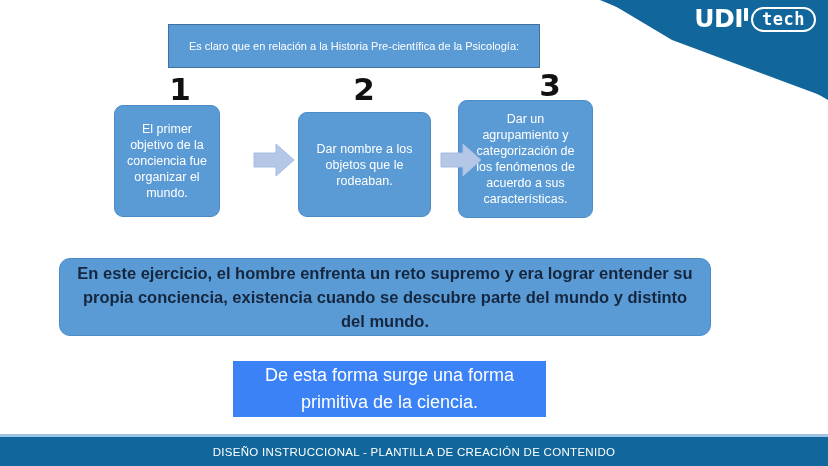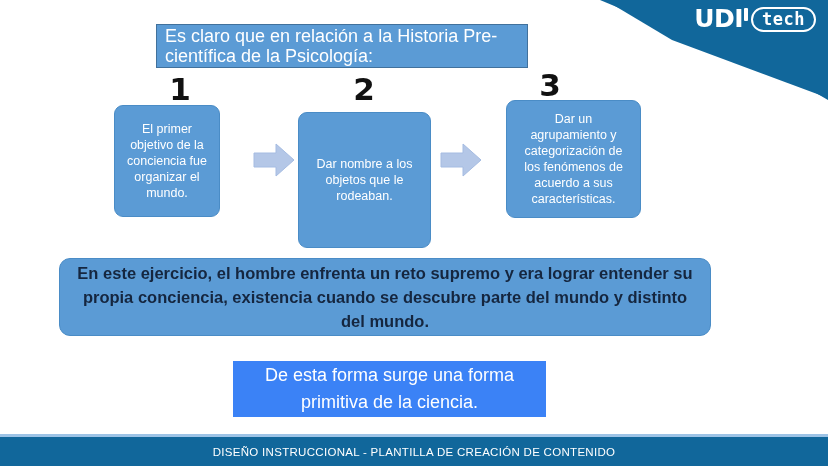--- a/index.html
+++ b/index.html
@@ -76,33 +76,33 @@
     font-family: "DejaVu Sans Mono", monospace;
     letter-spacing: 0.5px;
     line-height: 20px;
     height: 20px;
     display: inline-block;
   }
 
   
   .header-banner {
     position: absolute;
-    left: 156px;
+    left: 168px;
     top: 24px;
     width: 372px;
     height: 44px;
     background: #5B9BD5;
     border: 1px solid #41719C;
     color: #ffffff;
-    font-size: 18px;
+    font-size: 11px;
     line-height: 20px;
     display: flex;
     align-items: center;
     justify-content: center;
-    text-align: left;
+    text-align: center;
     padding: 0 8px;
     box-sizing: border-box;
   }
 
   
   .step-num {
     position: absolute;
     color: #111111;
     font-weight: bold;
     font-size: 31px;
@@ -125,22 +125,22 @@
     display: flex;
     align-items: center;
     justify-content: center;
     text-align: center;
     font-size: 12.5px;
     line-height: 16px;
     padding: 4px 9px;
     box-sizing: border-box;
   }
   .box1 { left: 114px; top: 105px; width: 106px; height: 112px; }
-  .box2 { left: 298px; top: 112px; width: 133px; height: 136px; }
-  .box3 { left: 506px; top: 100px; width: 135px; height: 118px; }
+  .box2 { left: 298px; top: 112px; width: 133px; height: 105px; }
+  .box3 { left: 458px; top: 100px; width: 135px; height: 118px; }
 
   
   .arrow {
     position: absolute;
     width: 42px;
     height: 36px;
   }
   .arrow1 { left: 253px; top: 142px; }
   .arrow2 { left: 440px; top: 142px; }
 

